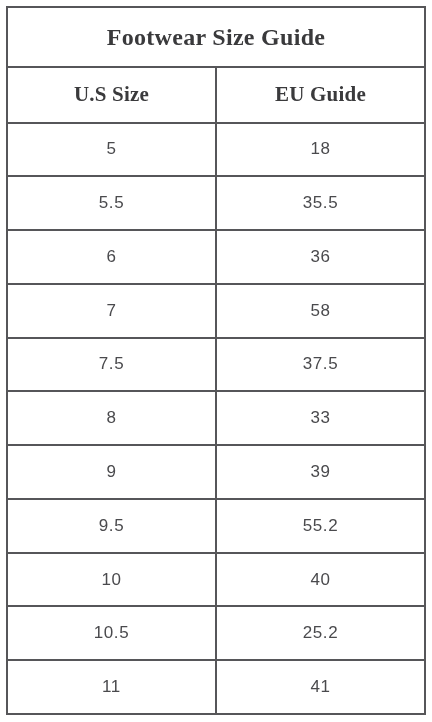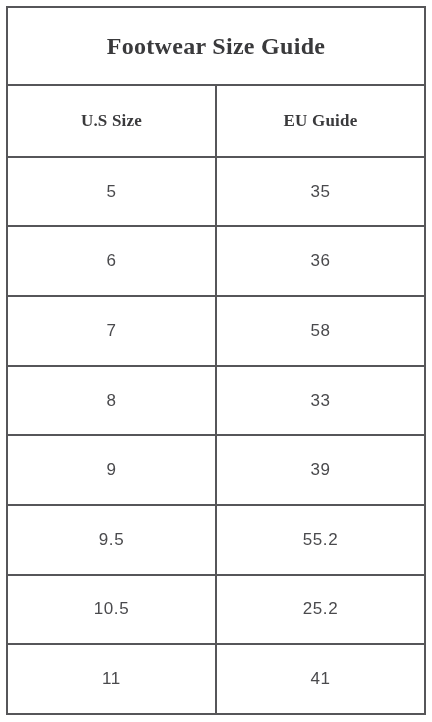--- a/index.html
+++ b/index.html
@@ -50,21 +50,21 @@
     font-weight: 700;
     color: #3a3a3c;
     letter-spacing: 0.3px;
     line-height: 1.1;
   }
 
   
   .head-cell {
     height: 48px;
     font-family: "Liberation Serif", "DejaVu Serif", serif;
-    font-size: 17px;
+    font-size: 21px;
     font-weight: 700;
     color: #3a3a3c;
     letter-spacing: 0.2px;
   }
 
   
   .data-cell {
     height: 46.4px;
     font-family: "Liberation Sans", sans-serif;
     font-size: 17px;
@@ -87,41 +87,53 @@
         <td class="title-cell" colspan="2">Footwear Size Guide</td>
       </tr>
 
       <tr>
         <td class="head-cell col-us">U.S Size</td>
         <td class="head-cell col-eu">EU Guide</td>
       </tr>
 
       <tr>
         <td class="data-cell col-us">5</td>
-        <td class="data-cell col-eu">35</td>
+        <td class="data-cell col-eu">18</td>
+      </tr>
+      <tr>
+        <td class="data-cell col-us">5.5</td>
+        <td class="data-cell col-eu">35.5</td>
       </tr>
       <tr>
         <td class="data-cell col-us">6</td>
         <td class="data-cell col-eu">36</td>
       </tr>
       <tr>
         <td class="data-cell col-us">7</td>
         <td class="data-cell col-eu">58</td>
+      </tr>
+      <tr>
+        <td class="data-cell col-us">7.5</td>
+        <td class="data-cell col-eu">37.5</td>
       </tr>
       <tr>
         <td class="data-cell col-us">8</td>
         <td class="data-cell col-eu">33</td>
       </tr>
       <tr>
         <td class="data-cell col-us">9</td>
         <td class="data-cell col-eu">39</td>
       </tr>
       <tr>
         <td class="data-cell col-us">9.5</td>
         <td class="data-cell col-eu">55.2</td>
+      </tr>
+      <tr>
+        <td class="data-cell col-us">10</td>
+        <td class="data-cell col-eu">40</td>
       </tr>
       <tr>
         <td class="data-cell col-us">10.5</td>
         <td class="data-cell col-eu">25.2</td>
       </tr>
       <tr>
         <td class="data-cell col-us">11</td>
         <td class="data-cell col-eu">41</td>
       </tr>
 

